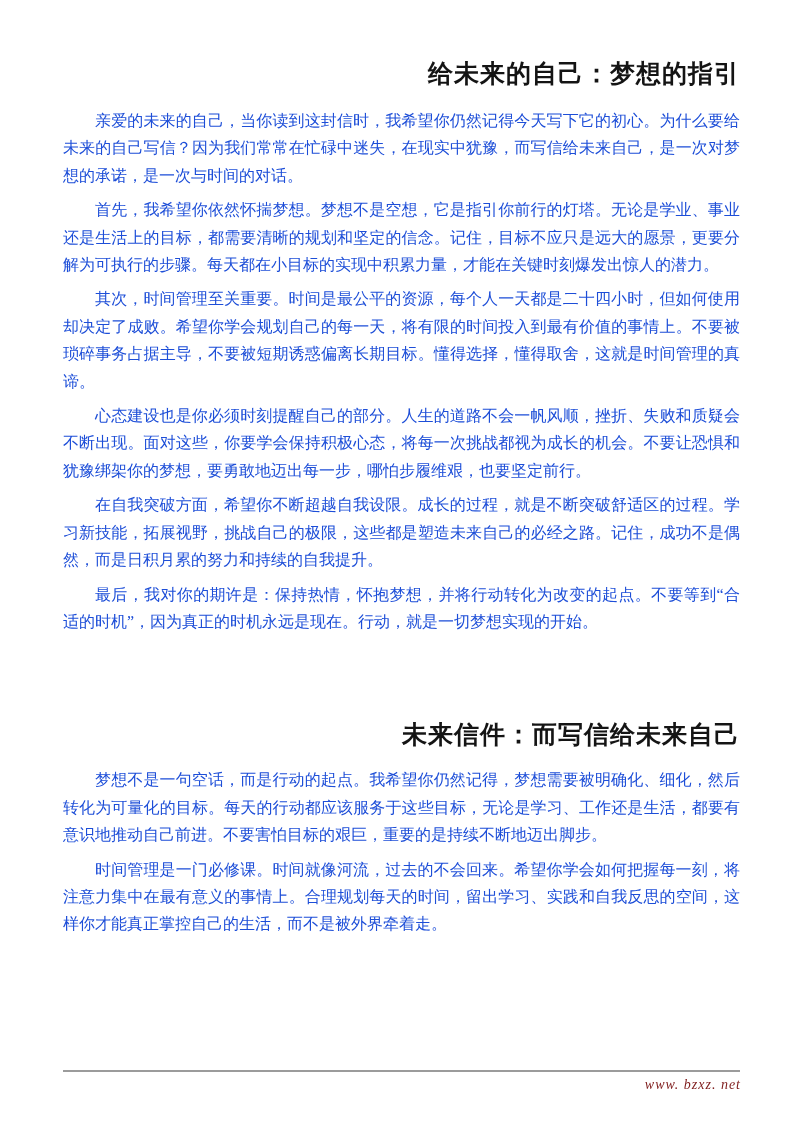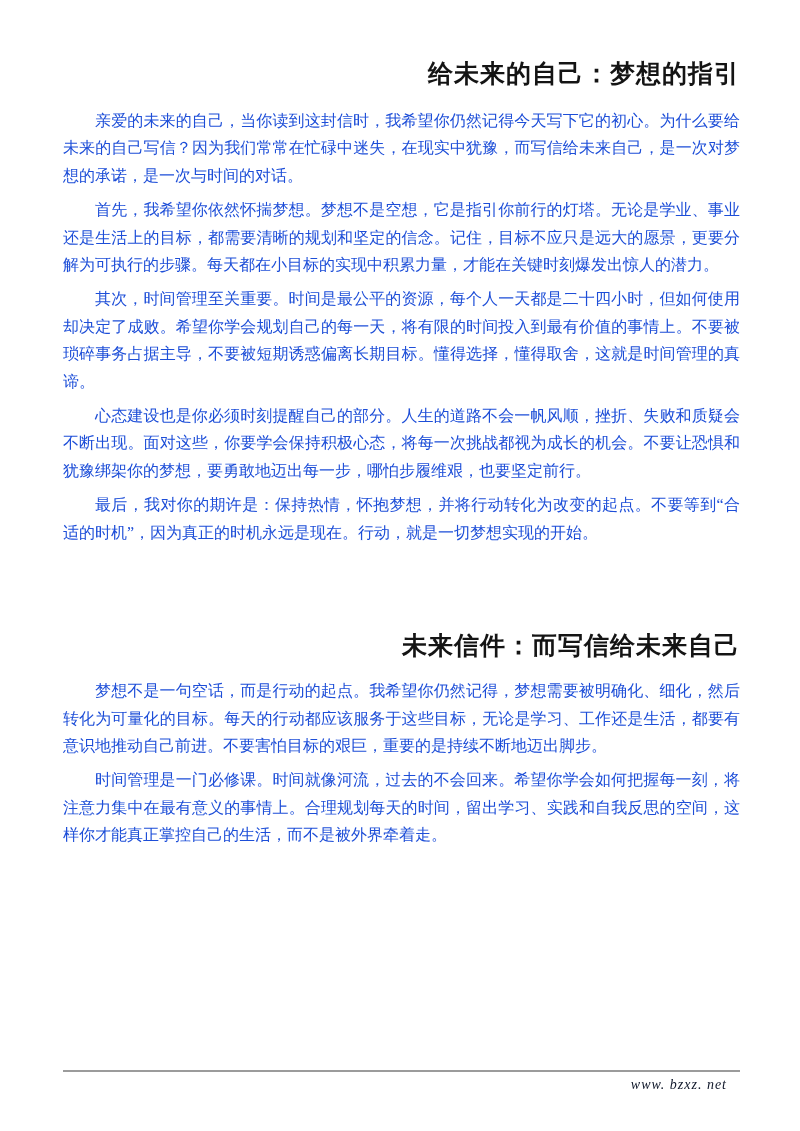--- a/index.html
+++ b/index.html
@@ -57,42 +57,43 @@
     z-index: 2;
     left: 63px;
     width: 677px;
     top: 1070px;
     border-top: 2px solid #9b9b9b;
   }
   .footer-url {
     position: absolute;
     z-index: 2;
     top: 1077px;
-    right: 73px;
+    right: 59px;
     font-family: "Liberation Serif", serif;
     font-style: italic;
     font-size: 14px;
     letter-spacing: 1px;
-    color: #0f172a;
+    color: #7f1d1d;
   }
 </style>
 </head>
 <body>
 
 <div class="page">
 
 
   <div class="content">
 
     <h1 class="doc-title">给未来的自己：梦想的指引</h1>
 
     <p class="para">亲爱的未来的自己，当你读到这封信时，我希望你仍然记得今天写下它的初心。为什么要给未来的自己写信？因为我们常常在忙碌中迷失，在现实中犹豫，而写信给未来自己，是一次对梦想的承诺，是一次与时间的对话。</p>
     <p class="para">首先，我希望你依然怀揣梦想。梦想不是空想，它是指引你前行的灯塔。无论是学业、事业还是生活上的目标，都需要清晰的规划和坚定的信念。记住，目标不应只是远大的愿景，更要分解为可执行的步骤。每天都在小目标的实现中积累力量，才能在关键时刻爆发出惊人的潜力。</p>
     <p class="para">其次，时间管理至关重要。时间是最公平的资源，每个人一天都是二十四小时，但如何使用却决定了成败。希望你学会规划自己的每一天，将有限的时间投入到最有价值的事情上。不要被琐碎事务占据主导，不要被短期诱惑偏离长期目标。懂得选择，懂得取舍，这就是时间管理的真谛。</p>
     <p class="para">心态建设也是你必须时刻提醒自己的部分。人生的道路不会一帆风顺，挫折、失败和质疑会不断出现。面对这些，你要学会保持积极心态，将每一次挑战都视为成长的机会。不要让恐惧和犹豫绑架你的梦想，要勇敢地迈出每一步，哪怕步履维艰，也要坚定前行。</p>
+    <p class="para">在自我突破方面，希望你不断超越自我设限。成长的过程，就是不断突破舒适区的过程。学习新技能，拓展视野，挑战自己的极限，这些都是塑造未来自己的必经之路。记住，成功不是偶然，而是日积月累的努力和持续的自我提升。</p>
     <p class="para">最后，我对你的期许是：保持热情，怀抱梦想，并将行动转化为改变的起点。不要等到“合适的时机”，因为真正的时机永远是现在。行动，就是一切梦想实现的开始。</p>
 
     <h1 class="doc-title second">未来信件：而写信给未来自己</h1>
 
     <p class="para">梦想不是一句空话，而是行动的起点。我希望你仍然记得，梦想需要被明确化、细化，然后转化为可量化的目标。每天的行动都应该服务于这些目标，无论是学习、工作还是生活，都要有意识地推动自己前进。不要害怕目标的艰巨，重要的是持续不断地迈出脚步。</p>
     <p class="para">时间管理是一门必修课。时间就像河流，过去的不会回来。希望你学会如何把握每一刻，将注意力集中在最有意义的事情上。合理规划每天的时间，留出学习、实践和自我反思的空间，这样你才能真正掌控自己的生活，而不是被外界牵着走。</p>
 
   </div>
 
   <div class="footer-rule"></div>

